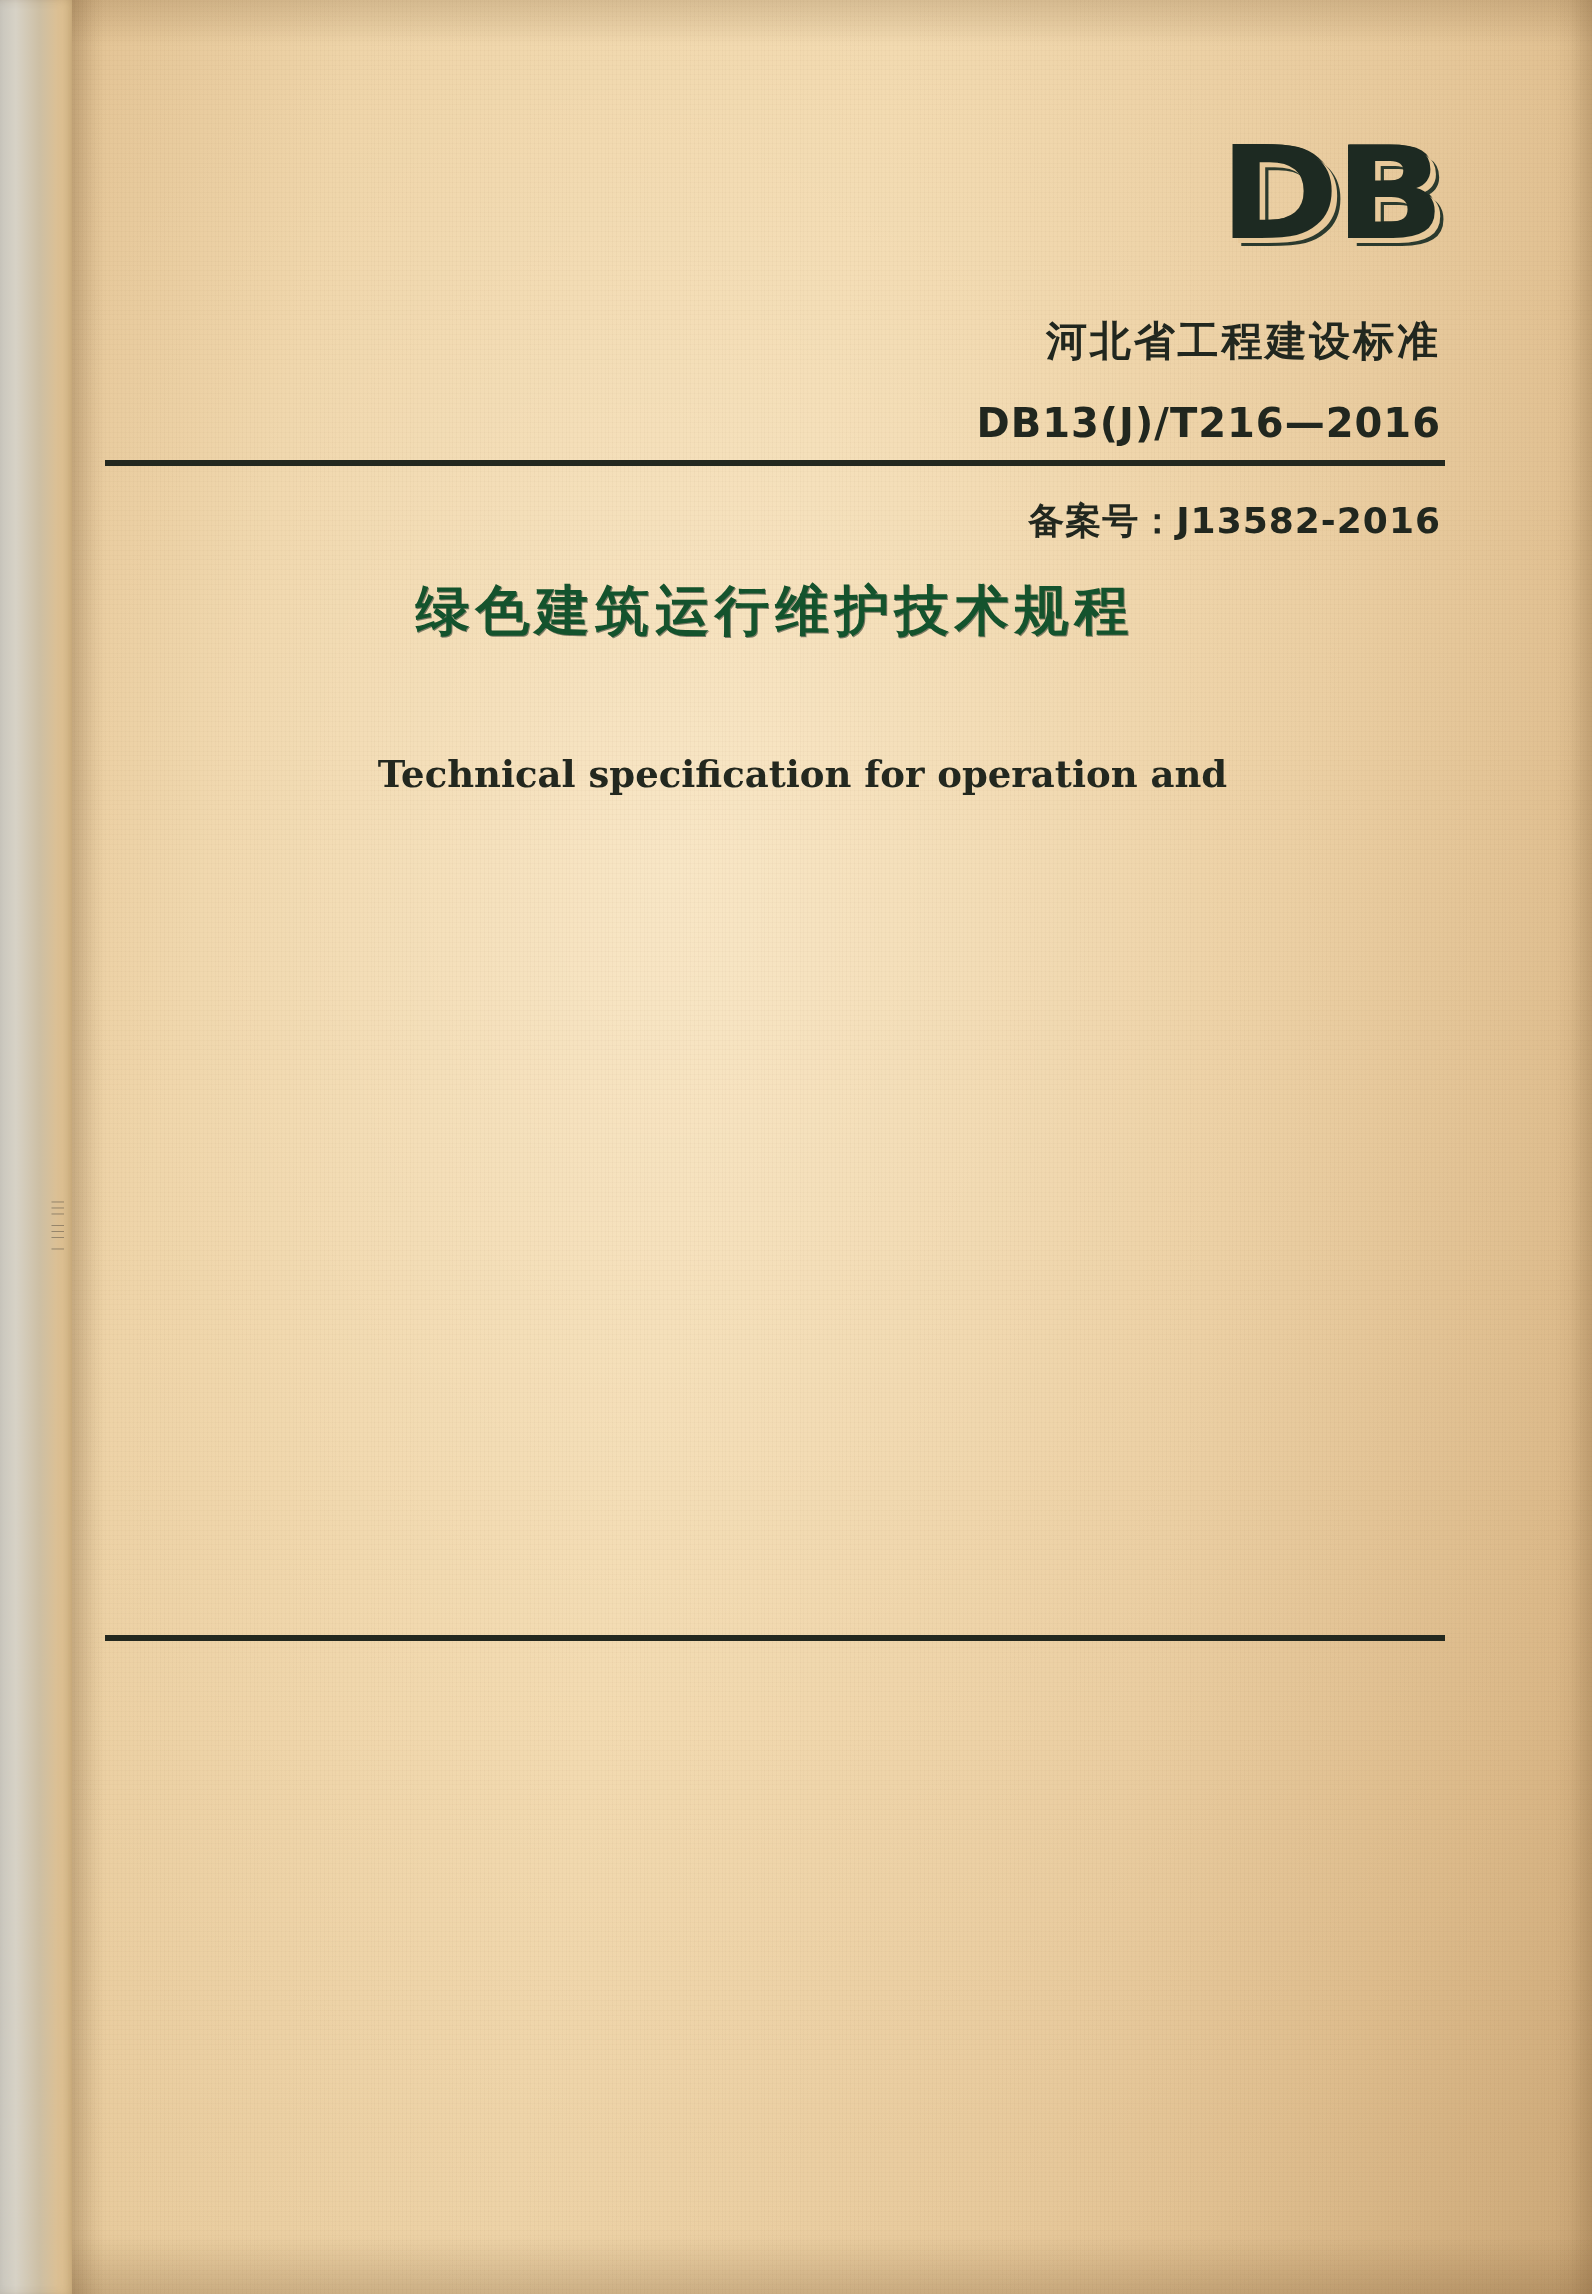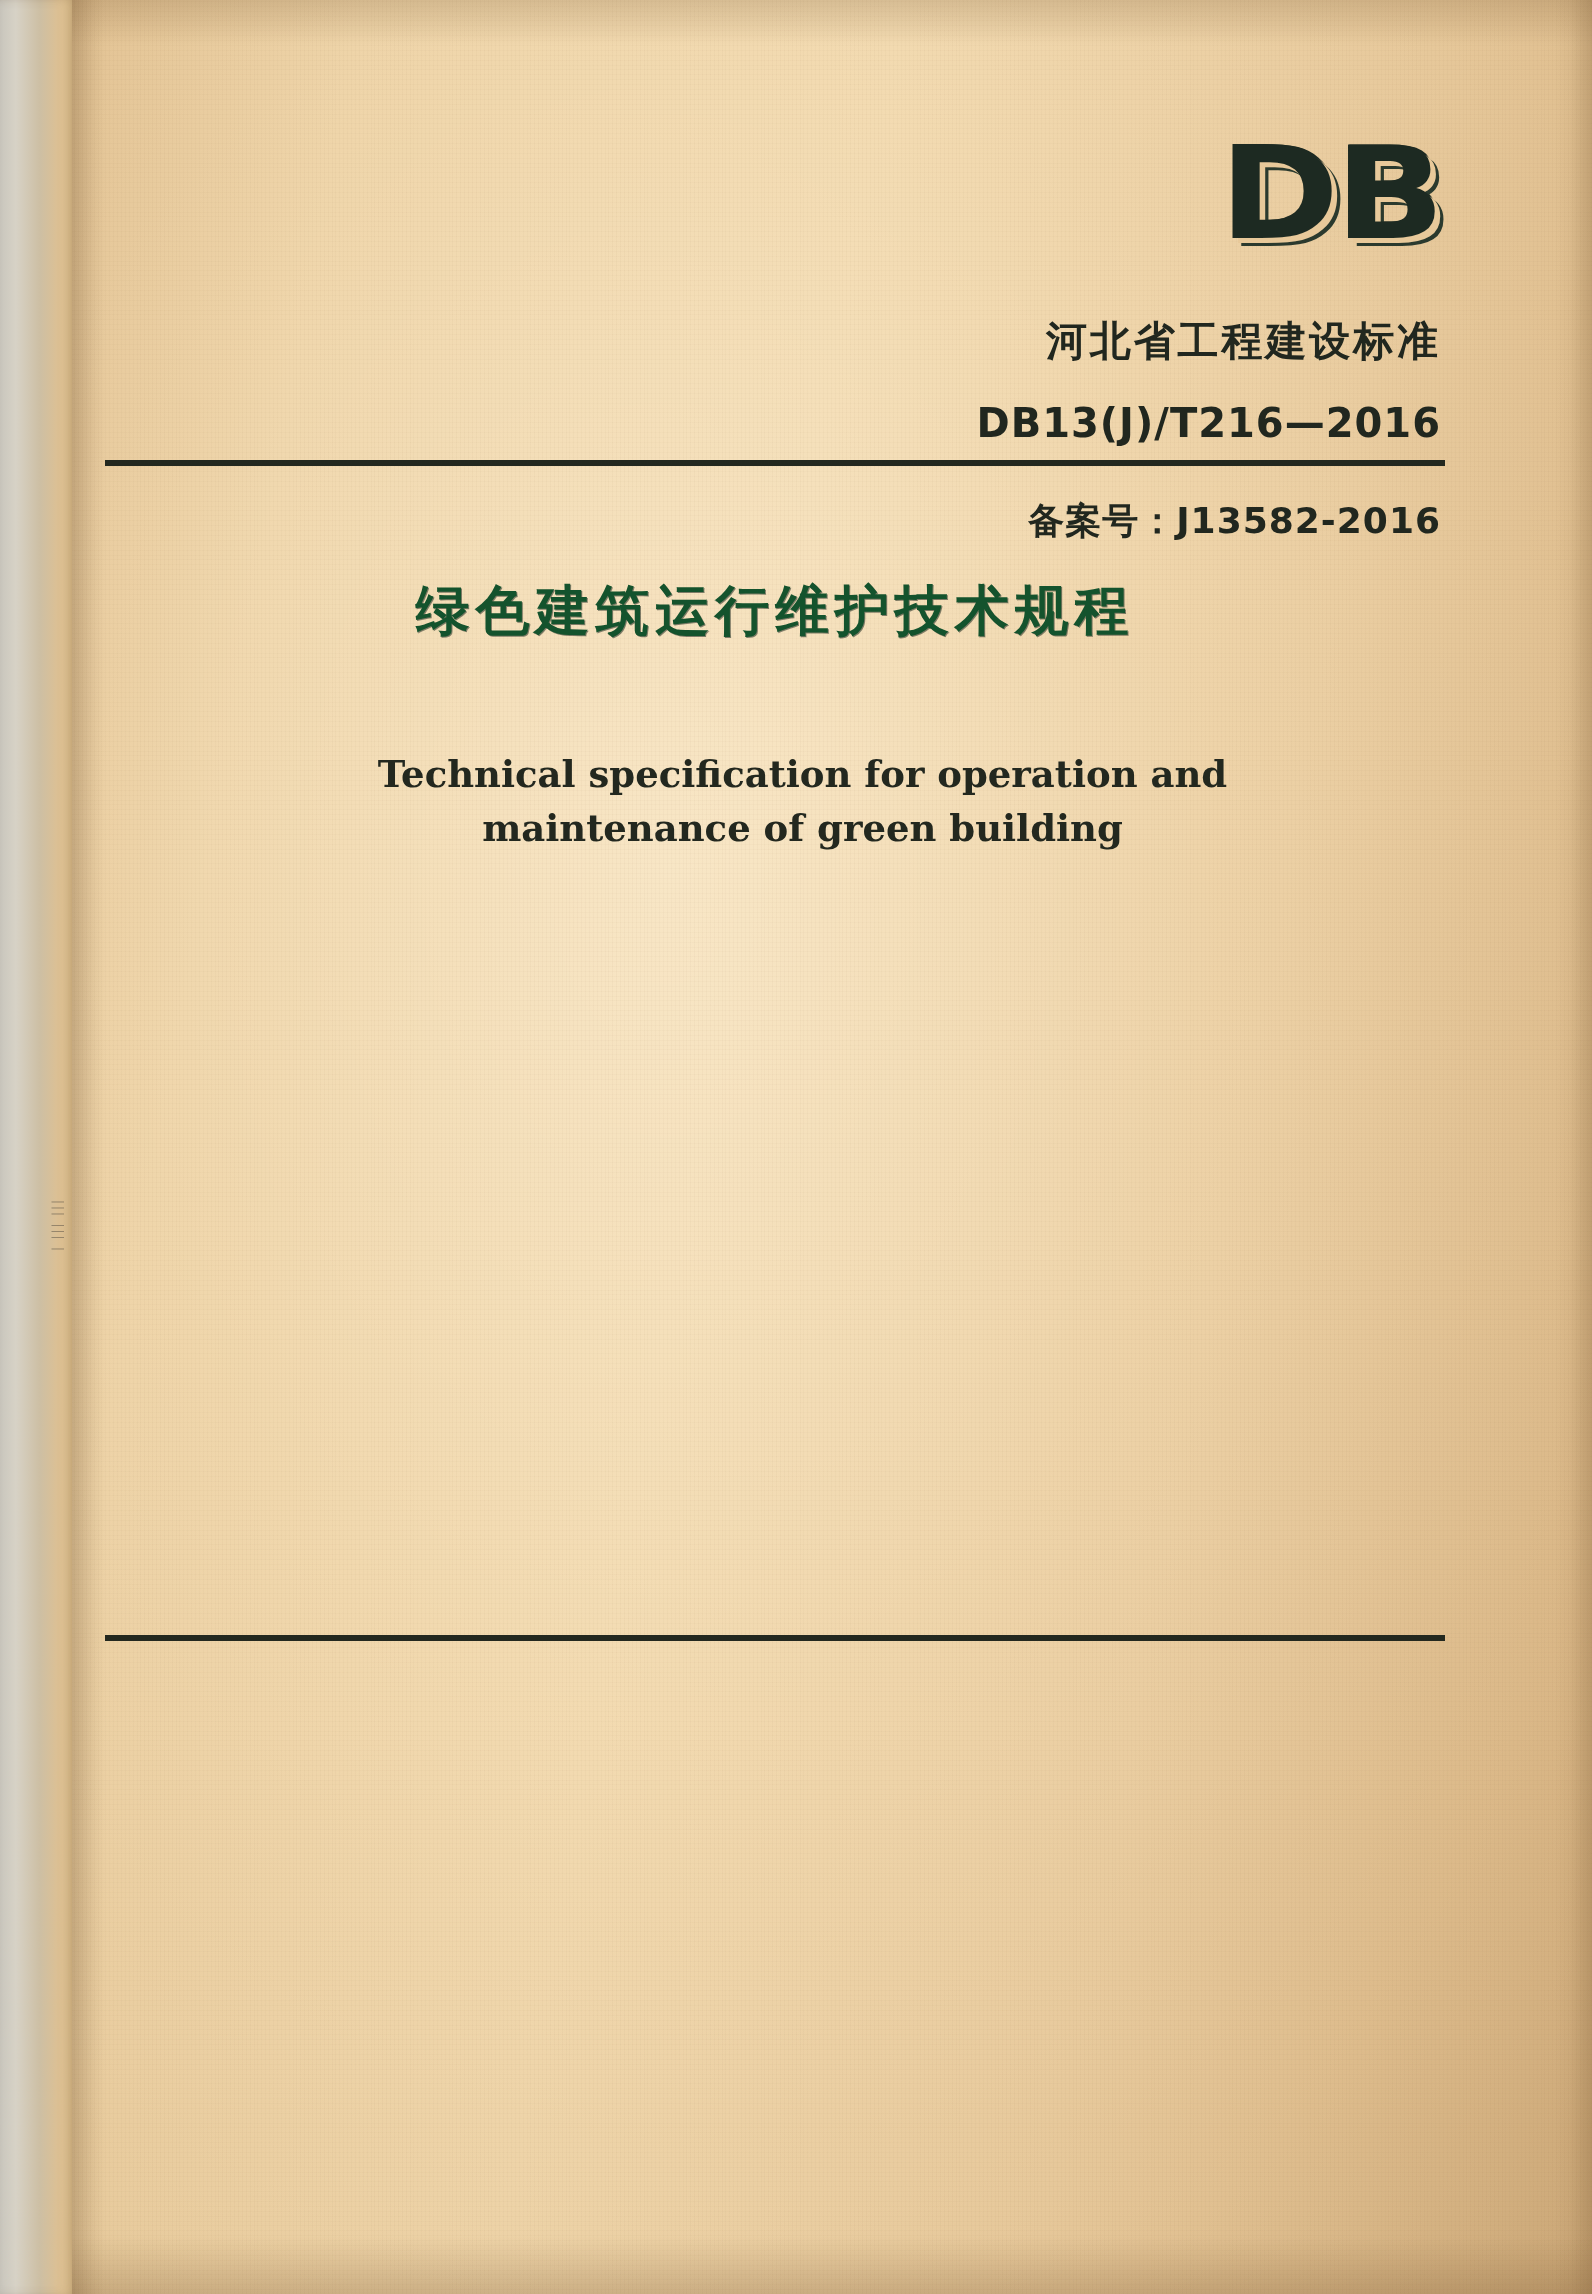--- a/index.html
+++ b/index.html
@@ -239,21 +239,20 @@
     <div class="line-code">DB13(J)/T216—2016</div>
 
     <div class="rule-top"></div>
 
     <div class="line-record">备案号：J13582-2016</div>
 
     <div class="title-cn">绿色建筑运行维护技术规程</div>
 
     <div class="title-en">
       <div>Technical specification for operation and</div>
-      <div>maintenance of green building</div>
     </div>
 
 
     <div class="rule-bottom"></div>
 
 
   </div>
 </div>
 
 

